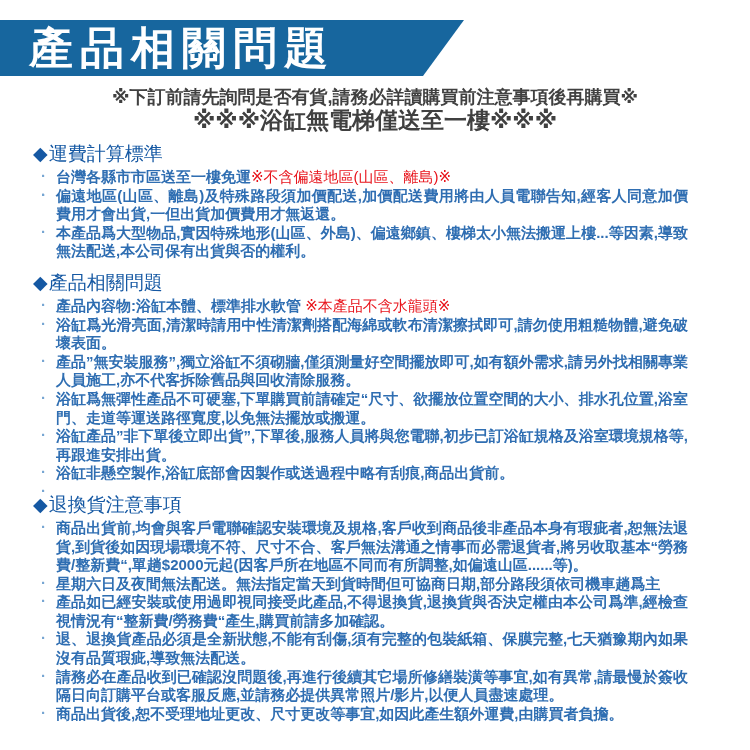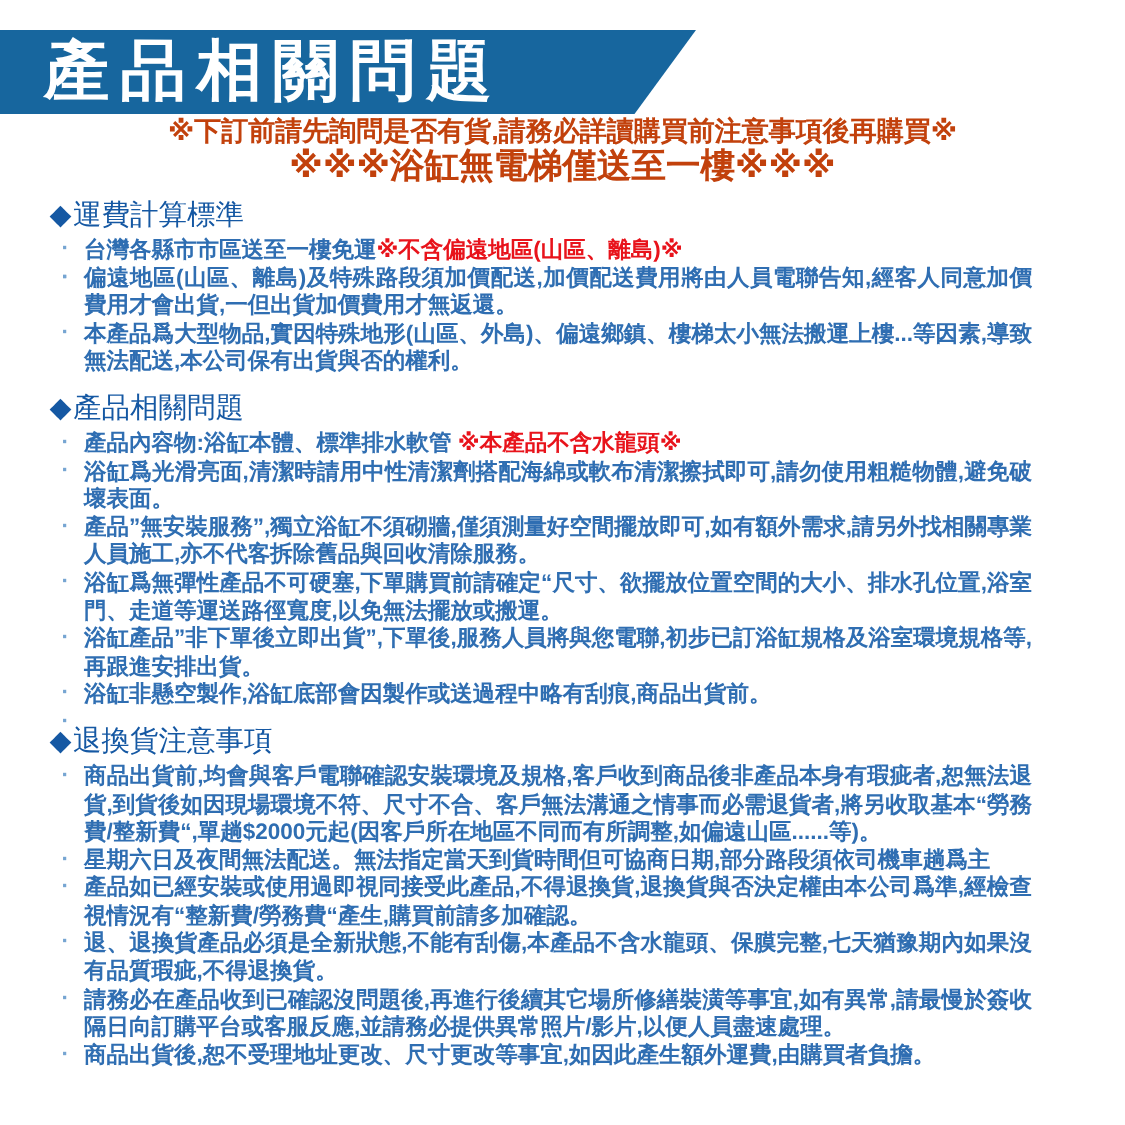--- a/index.html
+++ b/index.html
@@ -32,22 +32,23 @@
     padding-left:29px;
     color:#ffffff;
     font-size:44px;
     font-weight:bold;
     letter-spacing:7px;
     line-height:56px;
     white-space:nowrap;
   }
   
   .warnings{
+    margin-top:10px;
     text-align:center;
-    color:#c2410c;
+    color:#404040;
     font-weight:bold;
   }
   .warnings p{margin:0;}
   .warn1{font-size:18px;line-height:23px;}
   .warn2{font-size:23px;line-height:23px;}
   
   .section{margin-top:11px;}
   .section h2{
     margin:0 0 3px 33px;
     font-size:19px;
@@ -72,21 +73,21 @@
     color:#2F6EB2;
     text-align:justify;
   }
   .section li .bullet{
     position:absolute;
     left:-15px;
     top:-1px;
     color:#76A5D2;
     font-weight:bold;
   }
-  .red{color:#E8131B;font-weight:bold;}
+  .red{color:#E8131B;font-weight:normal;}
 </style>
 </head>
 <body>
 
 <div class="page">
 
   <div class="banner">
     <h1>產品相關問題</h1>
   </div>
 
@@ -117,19 +118,19 @@
       <li><span class="bullet">·</span></li>
     </ul>
   </div>
 
   <div class="section">
     <h2><span class="diamond">◆</span><span>退換貨注意事項</span></h2>
     <ul>
       <li><span class="bullet">·</span><span>商品出貨前,均會與客戶電聯確認安裝環境及規格,客戶收到商品後非產品本身有瑕疵者,恕無法退貨,到貨後如因現場環境不符、尺寸不合、客戶無法溝通之情事而必需退貨者,將另收取基本“勞務費/整新費“,單趟$2000元起(因客戶所在地區不同而有所調整,如偏遠山區......等)。</span></li>
       <li><span class="bullet">·</span><span>星期六日及夜間無法配送。無法指定當天到貨時間但可協商日期,部分路段須依司機車趟爲主</span></li>
       <li><span class="bullet">·</span><span>產品如已經安裝或使用過即視同接受此產品,不得退換貨,退換貨與否決定權由本公司爲準,經檢查視情況有“整新費/勞務費“產生,購買前請多加確認。</span></li>
-      <li><span class="bullet">·</span><span>退、退換貨產品必須是全新狀態,不能有刮傷,本產品不含水龍頭、保膜完整,七天猶豫期內如果沒有品質瑕疵,不得退換貨。</span></li>
+      <li><span class="bullet">·</span><span>退、退換貨產品必須是全新狀態,不能有刮傷,須有完整的包裝紙箱、保膜完整,七天猶豫期內如果沒有品質瑕疵,導致無法配送。</span></li>
       <li><span class="bullet">·</span><span>請務必在產品收到已確認沒問題後,再進行後續其它場所修繕裝潢等事宜,如有異常,請最慢於簽收隔日向訂購平台或客服反應,並請務必提供異常照片/影片,以便人員盡速處理。</span></li>
       <li><span class="bullet">·</span><span>商品出貨後,恕不受理地址更改、尺寸更改等事宜,如因此產生額外運費,由購買者負擔。</span></li>
     </ul>
   </div>
 
 </div>
 
 </body></html>

